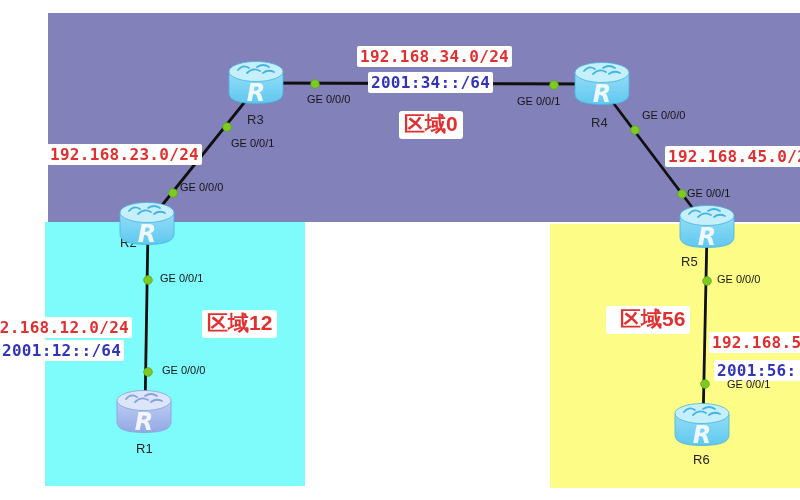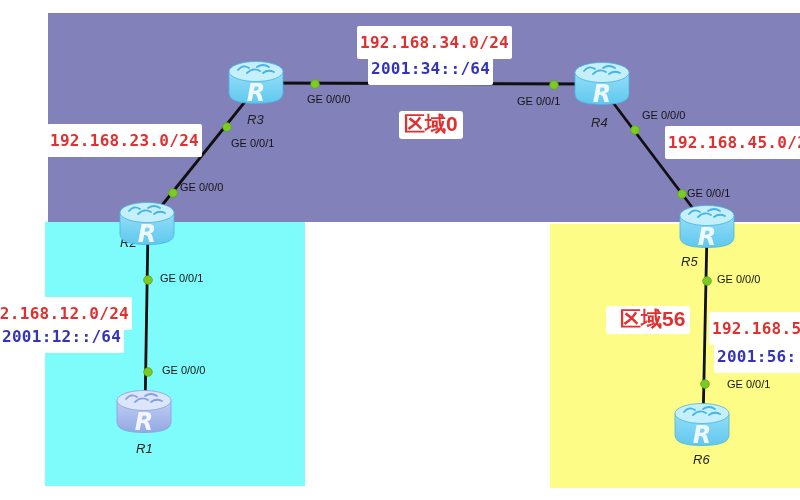--- a/index.html
+++ b/index.html
@@ -5,26 +5,26 @@
   html,body{margin:0;padding:0;background:#ffffff;}
   body{font-family:"Liberation Sans",sans-serif;}
   #canvas{position:relative;width:800px;height:500px;overflow:hidden;background:#ffffff;}
   #layer-areas,#layer-labels,#layer-routers{position:absolute;left:0;top:0;width:800px;height:500px;pointer-events:none;}
   #links{position:absolute;left:0;top:0;}
   .area{position:absolute;}
   .area-label{position:absolute;background:#ffffff;font-weight:bold;font-size:21px;line-height:1.15;
               padding:1px 5px 3px 5px;border-radius:3px;white-space:nowrap;
               font-family:"Liberation Sans",sans-serif;text-align:center;}
   .subnet{position:absolute;white-space:nowrap;background:#ffffff;border-radius:2px;
-          padding:7px 3px;font-family:"DejaVu Sans Mono",monospace;font-weight:bold;
-          font-size:16px;letter-spacing:0.3px;line-height:1.2;}
+          padding:1px 3px;font-family:"DejaVu Sans Mono",monospace;font-weight:bold;
+          font-size:16px;letter-spacing:0.3px;line-height:1.2;margin-top:20px;}
   .iface{position:absolute;font-size:11px;font-weight:normal;color:#151515;white-space:nowrap;
          font-family:"Liberation Sans",sans-serif;}
   .rlabel{position:absolute;font-size:13px;color:#222222;white-space:nowrap;
-          font-family:"Liberation Sans",sans-serif;font-style:italic;}
+          font-family:"Liberation Sans",sans-serif;}
   .router{position:absolute;width:58px;height:46px;pointer-events:auto;}
   .router svg{display:block;}
 </style>
 </head>
 <body>
 
 <div id="canvas">
   <div id="layer-areas">
       <div class="area" style="left: 48px; top: 13px; width: 752px; height: 209px; background: rgb(131, 129, 186);"></div>
       <div class="area" style="left: 45px; top: 222px; width: 260px; height: 264px; background: rgb(126, 251, 251);"></div>
@@ -42,20 +42,21 @@
       <circle cx="173" cy="193" r="4.3" fill="#7CCB22" stroke="#5EA812" stroke-width="0.8"></circle>
       <circle cx="148" cy="280" r="4.3" fill="#7CCB22" stroke="#5EA812" stroke-width="0.8"></circle>
       <circle cx="148" cy="372" r="4.3" fill="#7CCB22" stroke="#5EA812" stroke-width="0.8"></circle>
       <circle cx="635" cy="130" r="4.3" fill="#7CCB22" stroke="#5EA812" stroke-width="0.8"></circle>
       <circle cx="682" cy="194" r="4.3" fill="#7CCB22" stroke="#5EA812" stroke-width="0.8"></circle>
       <circle cx="707" cy="281" r="4.3" fill="#7CCB22" stroke="#5EA812" stroke-width="0.8"></circle>
       <circle cx="705" cy="384" r="4.3" fill="#7CCB22" stroke="#5EA812" stroke-width="0.8"></circle>
     </svg>
   <div id="layer-labels">
       <div class="area-label" style="left: 399px; top: 111px; color: rgb(224, 48, 48);">区域0</div>
+      <div class="area-label" style="left: 202px; top: 310px; color: rgb(224, 48, 48);">区域12</div>
       <div class="area-label" style="left: 606px; top: 306px; color: rgb(224, 48, 48); padding-left: 14px;">区域56</div>
       <div class="subnet v4" style="left: 357px; top: 26px; color: rgb(224, 48, 48);">192.168.34.0/24</div>
       <div class="subnet v6" style="left: 368px; top: 52px; color: rgb(52, 52, 187);">2001:34::/64</div>
       <div class="subnet v4" style="left: 47px; top: 124px; color: rgb(224, 48, 48); text-align: center;">192.168.23.0/24</div>
       <div class="subnet v4" style="left: 665px; top: 126px; color: rgb(224, 48, 48);">192.168.45.0/24</div>
       <div class="subnet v4" style="left: -23px; top: 297px; color: rgb(224, 48, 48);">192.168.12.0/24</div>
       <div class="subnet v6" style="left: -1px; top: 320px; color: rgb(52, 52, 187);">2001:12::/64</div>
       <div class="subnet v4" style="left: 709px; top: 312px; color: rgb(224, 48, 48);">192.168.56.0/24</div>
       <div class="subnet v6" style="left: 714px; top: 340px; color: rgb(52, 52, 187);">2001:56::/64</div>
       <div class="iface" style="left: 307px; top: 93px;">GE 0/0/0</div>

